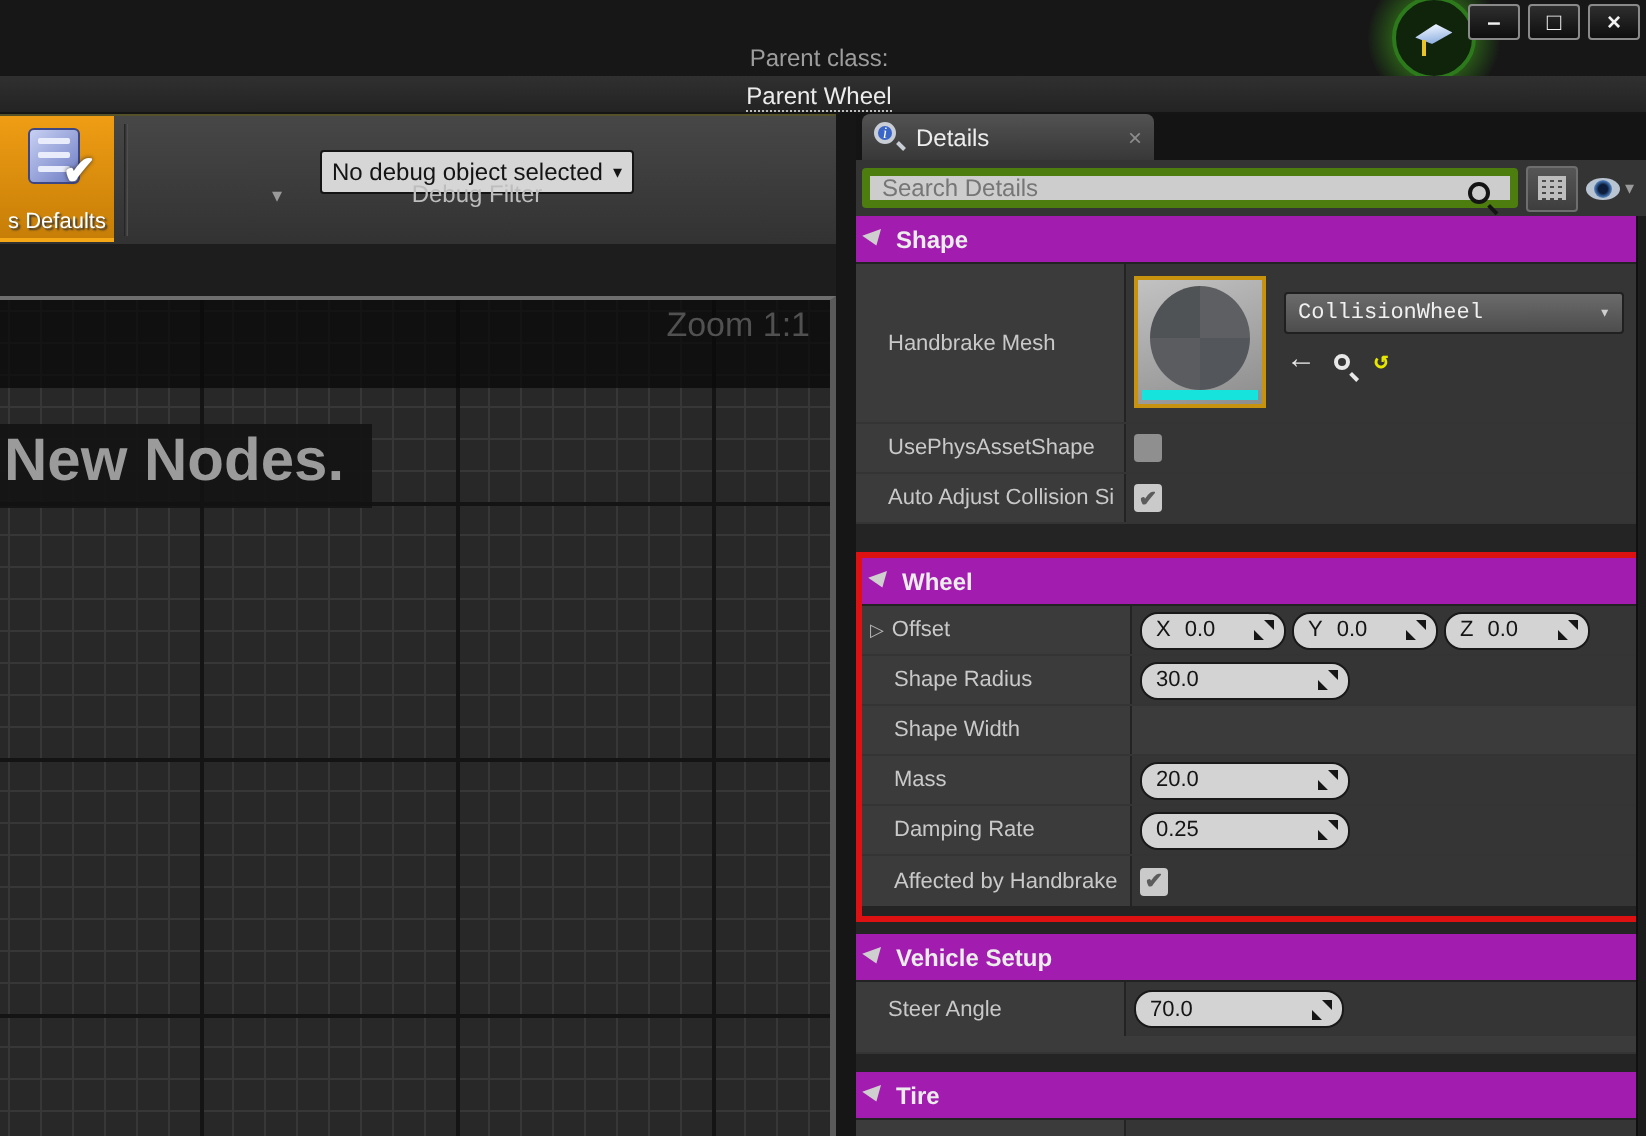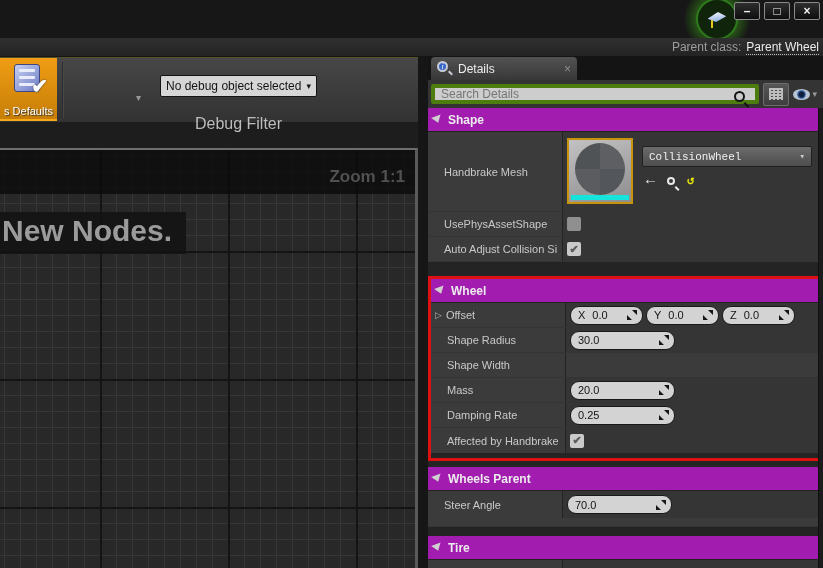--- a/index.html
+++ b/index.html
@@ -17,21 +17,21 @@
   .cap-top { position:absolute; left:1px; top:3px; width:18px; height:10px; background:linear-gradient(#eef4ff,#8fb0e0); transform:skewX(-18deg) rotate(-8deg); clip-path:polygon(50% 0,100% 55%,50% 100%,0 55%); }
   .cap-tassel { position:absolute; left:4px; top:11px; width:2px; height:8px; background:#e8c428; }
   .winbtns { position:absolute; right:3px; top:2px; display:flex; gap:4px; }
   .winbtn { width:26px; height:18px; border:1px solid #8a8a8a; border-radius:2px;
     background:linear-gradient(#2e2e2e,#0e0e0e); color:#f2f2f2; font-size:12px; font-weight:bold;
     display:flex; align-items:center; justify-content:center; line-height:1; }
 
   
   .pcbar { position:absolute; left:0; top:38px; width:823px; height:19px;
     background:linear-gradient(#303030,#232323); border-bottom:1px solid #151515;
-    display:flex; align-items:center; justify-content:flex-end; padding-right:4px; gap:5px; }
+    display:flex; align-items:center; justify-content:flex-end; padding-right:4px; gap:5px;flex-direction:column; }
   .pclabel { color:#9d9d9d; font-size:12px; }
   .pcvalue { color:#ececec; font-size:12px; border-bottom:1px dotted #bdbdbd; }
 
   
   .main { position:absolute; left:0; top:57px; width:823px; height:511px; display:flex; }
   .leftcol { width:418px; display:flex; flex-direction:column; }
   .splitter { width:10px; background:#161616; }
   .rightcol { width:395px; display:flex; flex-direction:column; background:#242424; position:relative; }
 
   
@@ -52,37 +52,37 @@
     display:flex; flex-direction:column; align-items:center; justify-content:flex-end; }
   .play-tri { width:0; height:0; border-left:30px solid #dfe9f8; border-top:19px solid transparent;
     border-bottom:19px solid transparent; filter:drop-shadow(1px 1px 1px #111); margin-bottom:3px; }
   .play-label { color:#cfcfcf; font-size:11px; }
   .play-chev { position:absolute; left:136px; top:34px; color:#9a9a9a; font-size:10px; }
   .debug-combo { position:absolute; left:160px; top:17px; width:157px; height:22px;
     background:#d6d6d6; border:1px solid #141414; border-radius:2px;
     display:flex; align-items:center; padding:0 5px; gap:4px; }
   .debug-combo span.val { color:#141414; font-size:12px; }
   .debug-combo span.chev { color:#141414; font-size:9px; margin-left:auto; }
-  .debug-filter { position:absolute; left:160px; top:57px; width:157px; text-align:center;
-    color:#bdbdbd; font-size:16px; }
+  .debug-filter { position:absolute; left:160px; top:32px; width:157px; text-align:center;
+    color:#bdbdbd; font-size:12px; }
 
   .substrip { height:26px; background:#1d1d1d; }
 
   
   .graph { flex:1; position:relative; border-top:2px solid #6e6e6e; border-right:3px solid #5a5a5a;
     background-color:#282828; overflow:hidden;
     background-image:
       linear-gradient(#141414 2px, transparent 2px),
       linear-gradient(90deg,#141414 2px, transparent 2px),
       linear-gradient(#373737 1px, transparent 1px),
       linear-gradient(90deg,#373737 1px, transparent 1px);
     background-size:128px 128px,128px 128px,16px 16px,16px 16px;
     background-position:0 -27px,-28px 0,0 5px,4px 0; }
   .graph-topband { position:absolute; left:0; top:0; width:100%; height:44px; background:rgba(10,10,10,.78); }
-  .zoom-label { position:absolute; right:10px; top:17px; color:#515151; font-size:17px; font-weight:bold; }
+  .zoom-label { position:absolute; right:10px; top:3px; color:#515151; font-size:17px; font-weight:normal; }
   .watermark { position:absolute; left:0; top:62px; background:rgba(18,18,18,.88);
     padding:2px 14px 6px 2px; color:#9b9b9b; font-size:30px; font-weight:bold; white-space:nowrap; }
 
   
   .tabbar { height:23px; background:#141414; display:flex; align-items:flex-end; }
   .tab { margin-left:3px; height:23px; width:146px; background:linear-gradient(#525252,#383838);
     border-radius:4px 4px 0 0; display:flex; align-items:center; padding:0 6px; gap:6px; }
   .details-ico { width:15px; height:15px; position:relative; flex:none; }
   .details-ico .lens { position:absolute; left:0; top:0; width:11px; height:11px; border-radius:50%;
     background:#3a66c8; border:2px solid #c9cdd6; color:#fff; font-size:8px; font-style:italic;
@@ -367,21 +367,21 @@
                 <span class="cb on"></span>
               </div>
           </div>
           <div class="gap" style="height:5px"></div>
         </div>
 
         <div class="gap" style="height:6px"></div>
 
         <div class="sect-head">
           <span class="sect-tri"></span>
-          <span class="sect-title">Wheels Parent</span>
+          <span class="sect-title">Vehicle Setup</span>
         </div>
         <div class="row steer-row">
           <div class="rlabel">Steer Angle</div>
           <div class="rvalue">
             <div class="numfield w-single">
               <span>70.0</span>
               <svg class="spin" viewBox="0 0 10 10">
                   <path d="M10 0 L10 5 L5 0 Z M0 10 L5 10 L0 5 Z" fill="#161616"></path>
                 </svg>
             </div>

